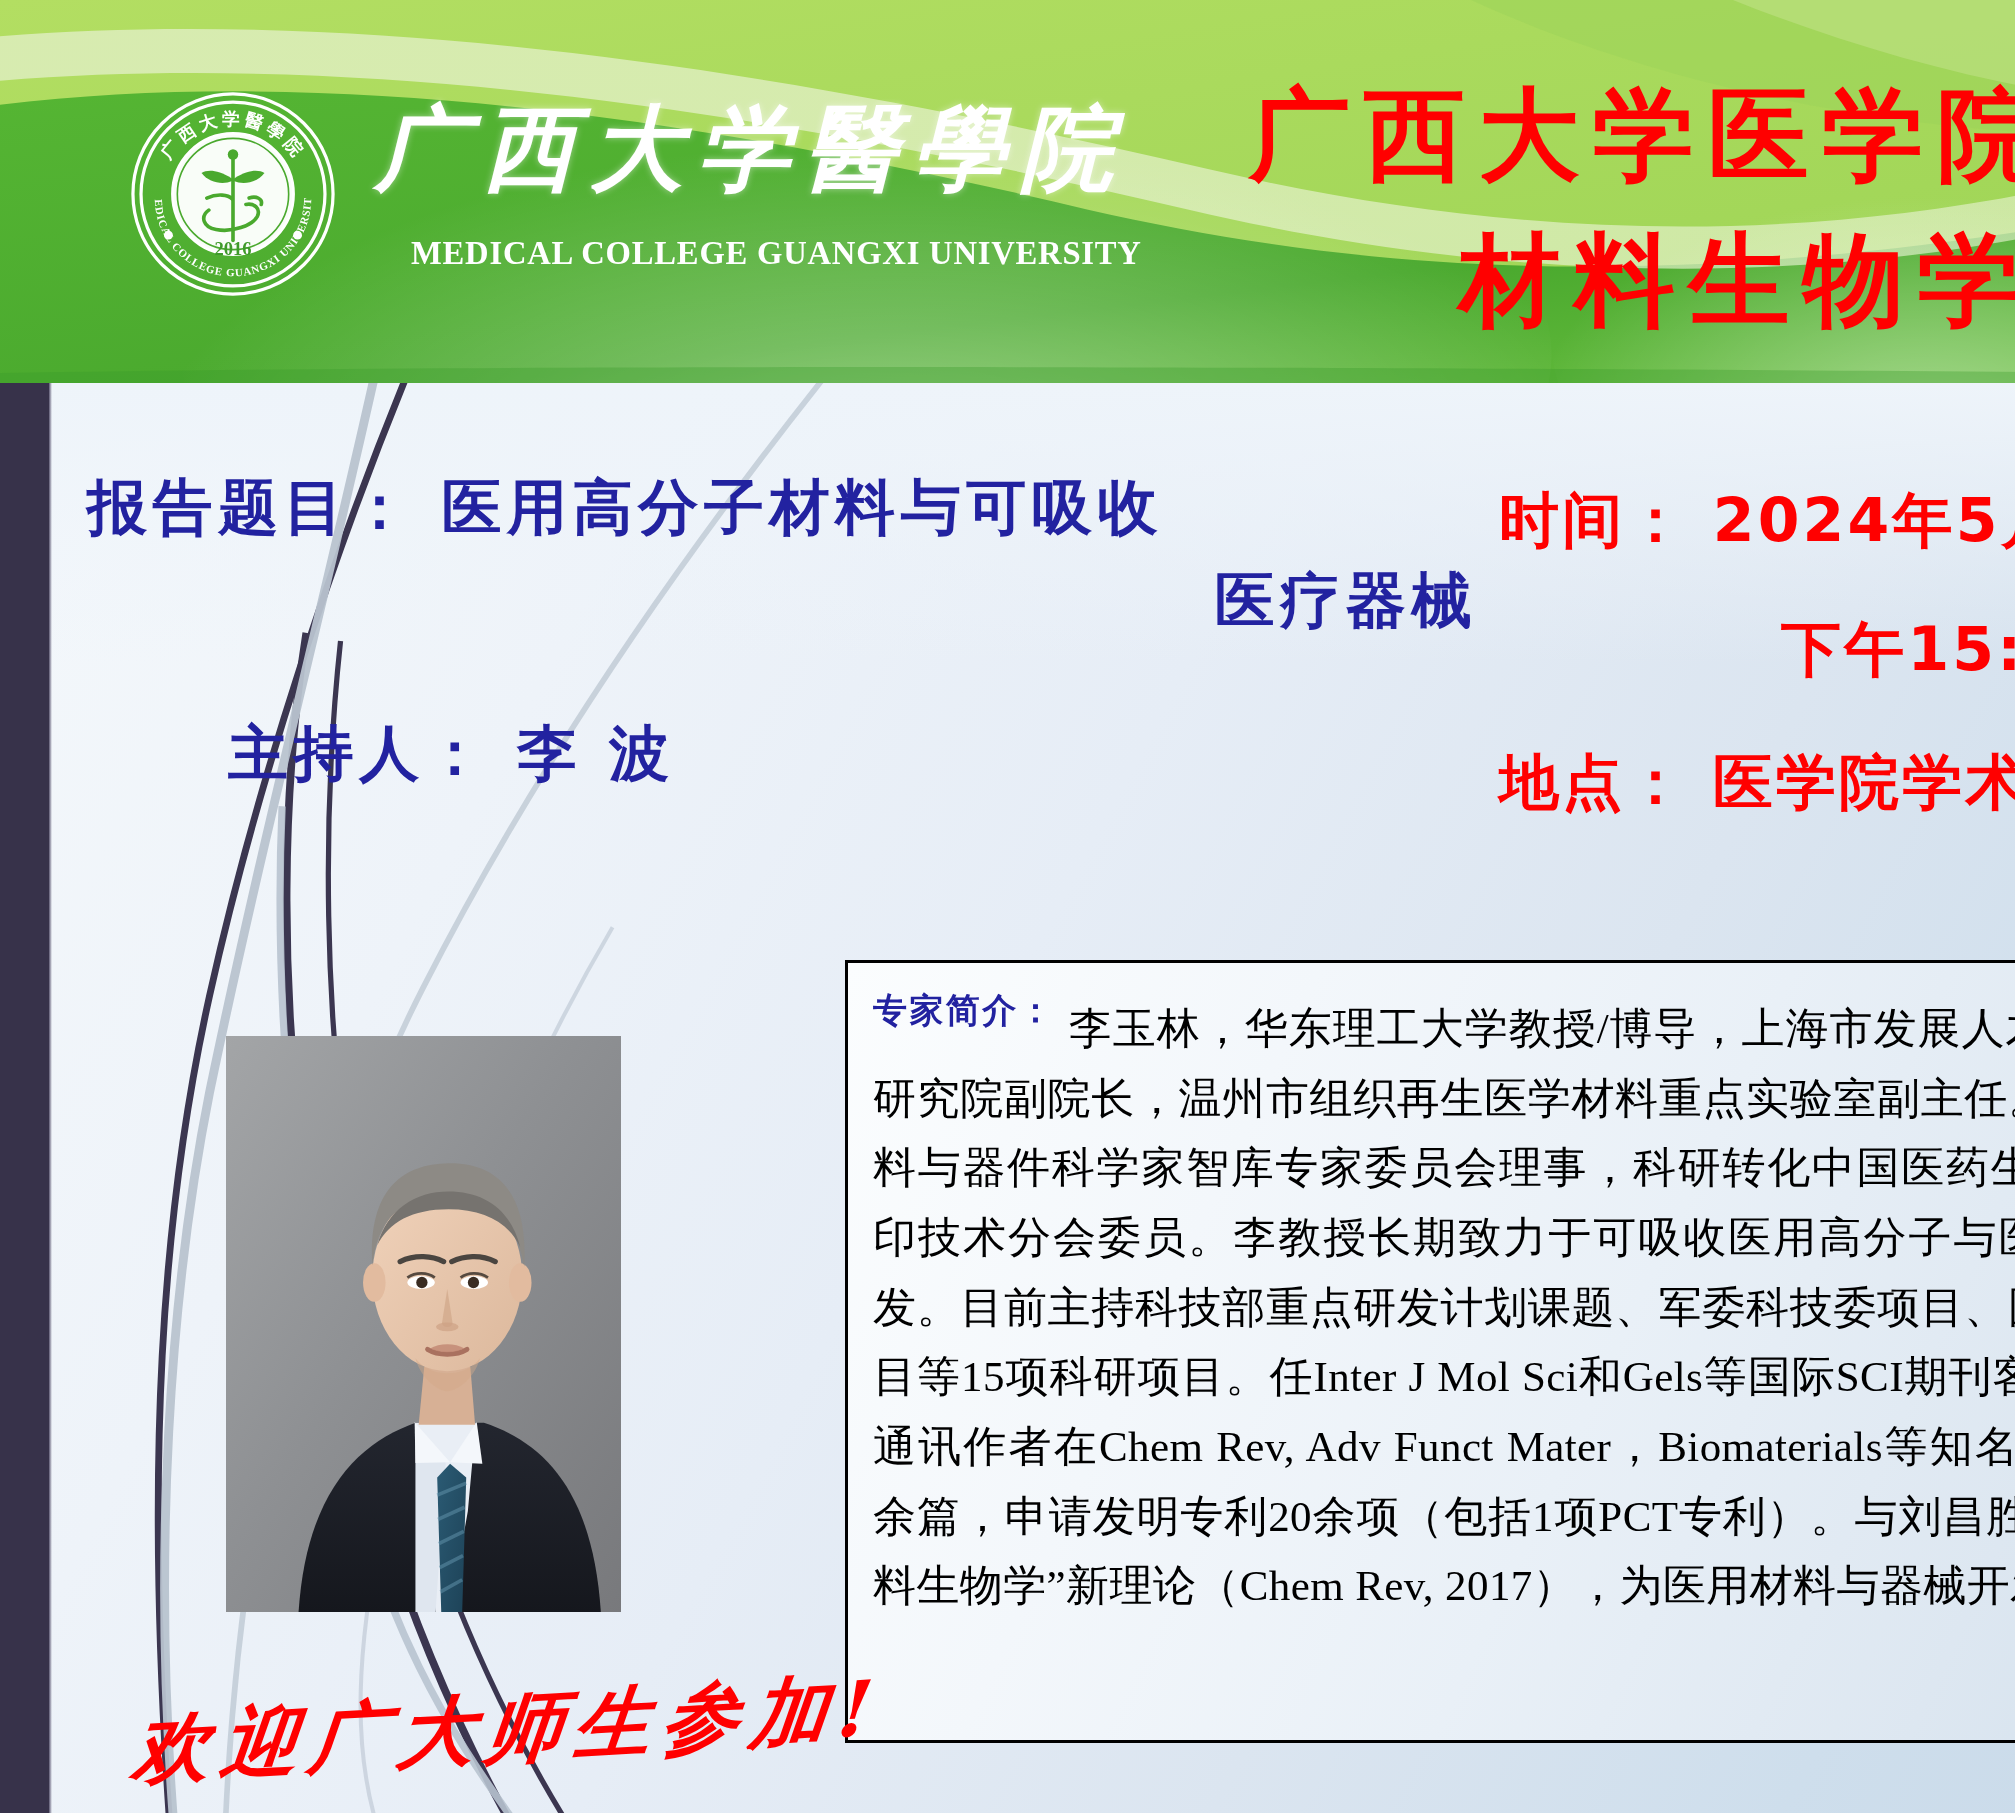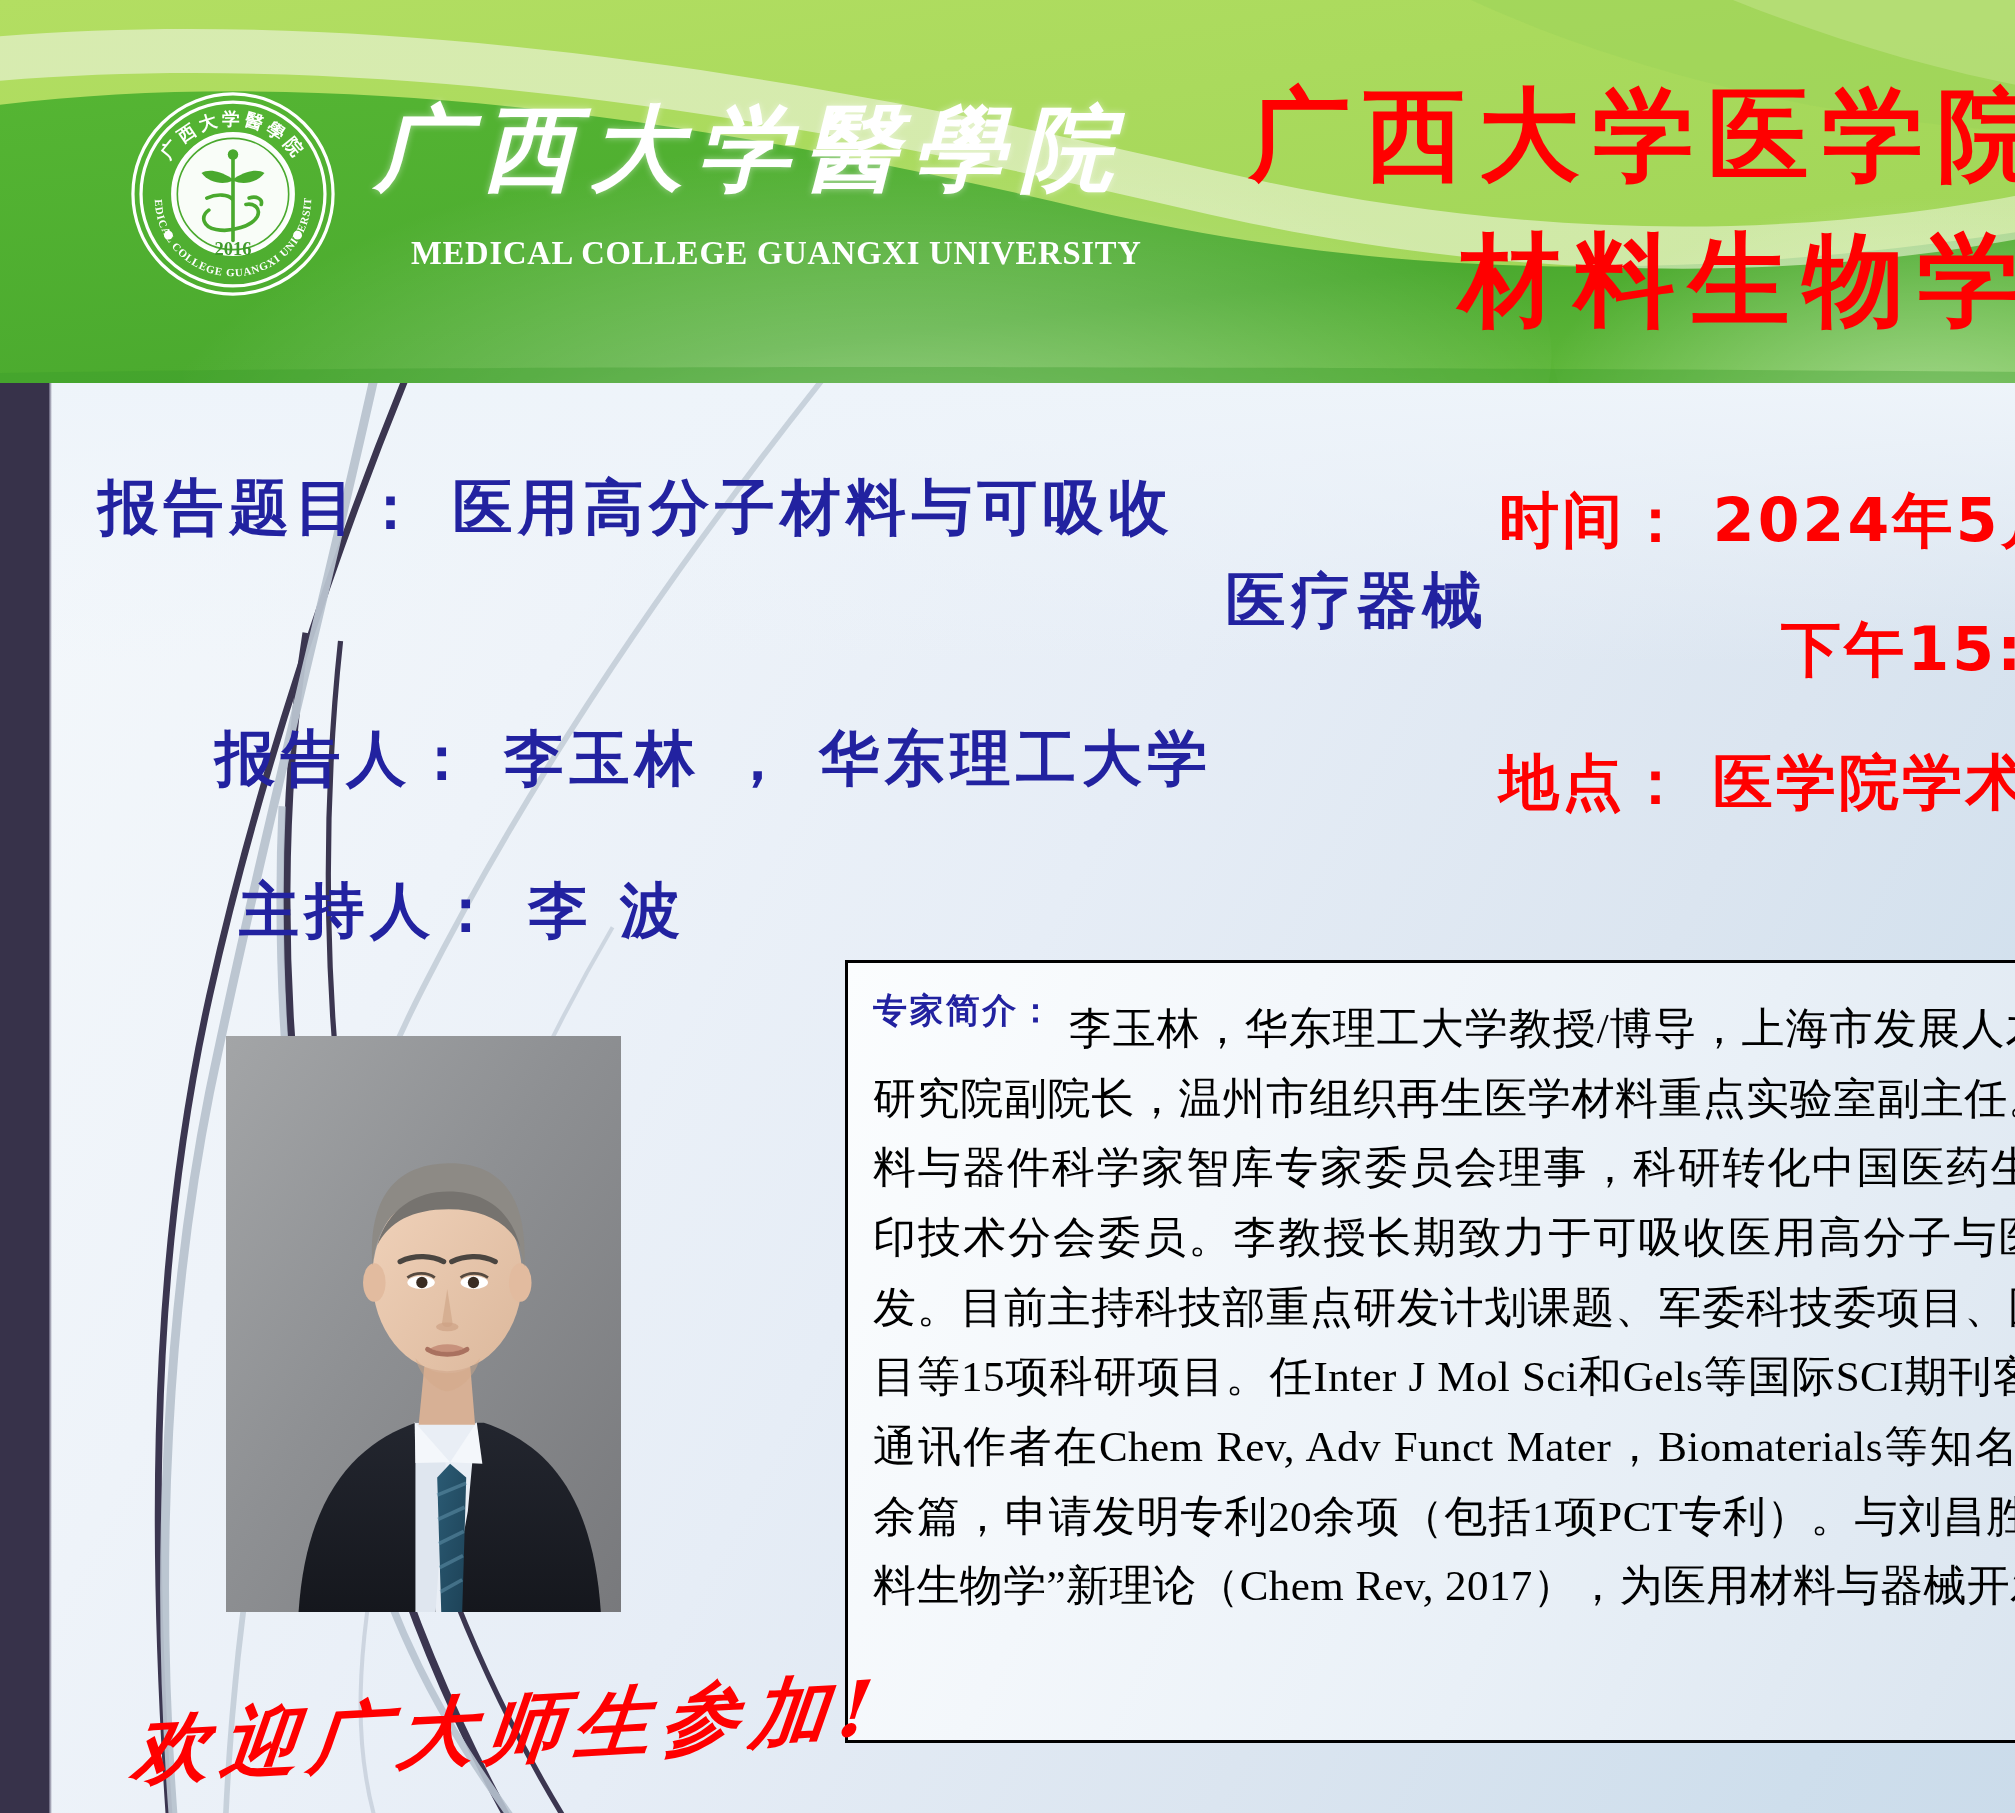--- a/index.html
+++ b/index.html
@@ -64,21 +64,21 @@
     white-space:nowrap;
   }
   .hdr-red-2{
     position:absolute;left:1459px;top:214px;
     font-family:"DejaVu Sans","Liberation Sans",sans-serif;
     font-size:101px;font-weight:700;color:#ff0000;letter-spacing:13.7px;
     white-space:nowrap;
   }
 
   
-  .info-left{position:absolute;left:98px;top:463px;width:1390px;}
+  .info-left{position:absolute;left:87px;top:463px;width:1390px;}
   .info-line{
     font-family:"DejaVu Sans","Liberation Sans",sans-serif;
     font-size:60px;font-weight:700;color:#2222a0;letter-spacing:5.6px;
     line-height:1.48;white-space:nowrap;
   }
   .ln-title1{margin-left:0px;}
   .ln-title2{margin-left:613px;margin-top:4px;text-align:right;}
   .ln-speaker1{margin-left:117px;margin-top:69px;}
   .ln-speaker2{margin-left:476px;margin-top:1.6px;}
   .ln-host{margin-left:141px;margin-top:64px;}
@@ -223,21 +223,20 @@
     <div class="college-cn">广西大学醫學院</div>
     <div class="college-en">MEDICAL COLLEGE GUANGXI UNIVERSITY</div>
 
     <div class="hdr-red-1">广西大学医学院</div>
     <div class="hdr-red-2">材料生物学</div>
   </div>
 
   <div class="info-left">
     <div class="info-line ln-title1">报告题目： 医用高分子材料与可吸收</div>
     <div class="info-line ln-title2">医疗器械</div>
-    <div class="info-line ln-speaker1">报告人： 李玉林 ， 华东理工大学</div>
     <div class="info-line ln-host">主持人： 李 波</div>
   </div>
 
   <div class="info-right">
     <div class="rinfo-line rl-time">时间： 2024年5月15日</div>
     <div class="rinfo-line rl-hour">下午15:00</div>
     <div class="rinfo-line rl-place">地点： 医学院学术报告厅</div>
   </div>
 
   <div class="portrait">

